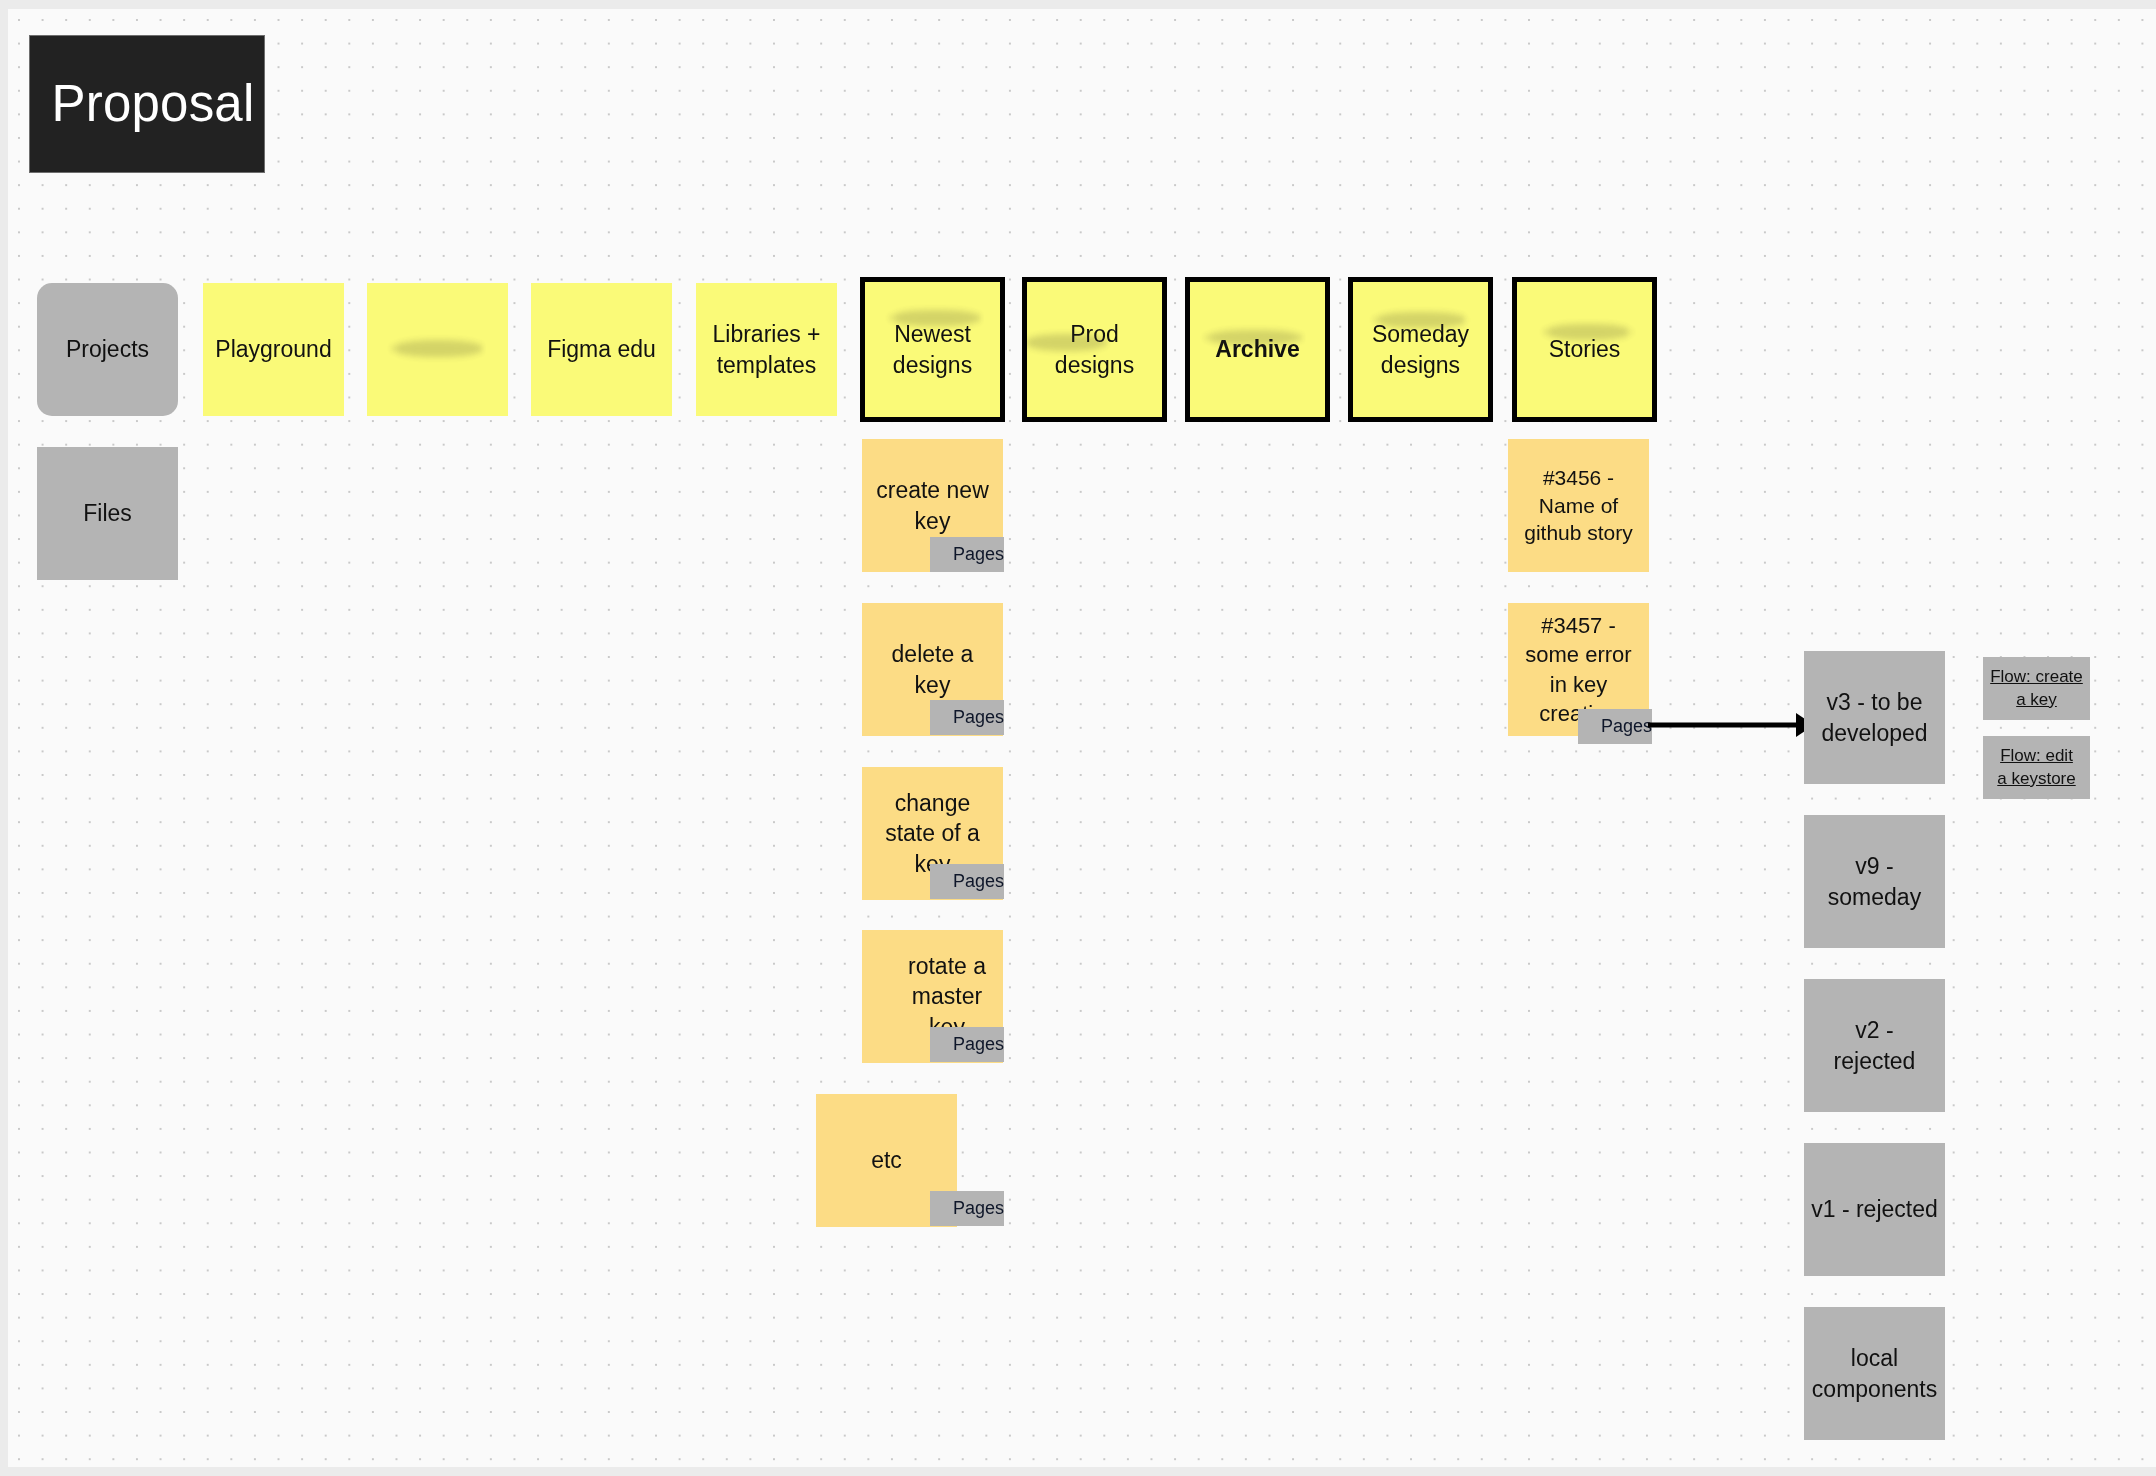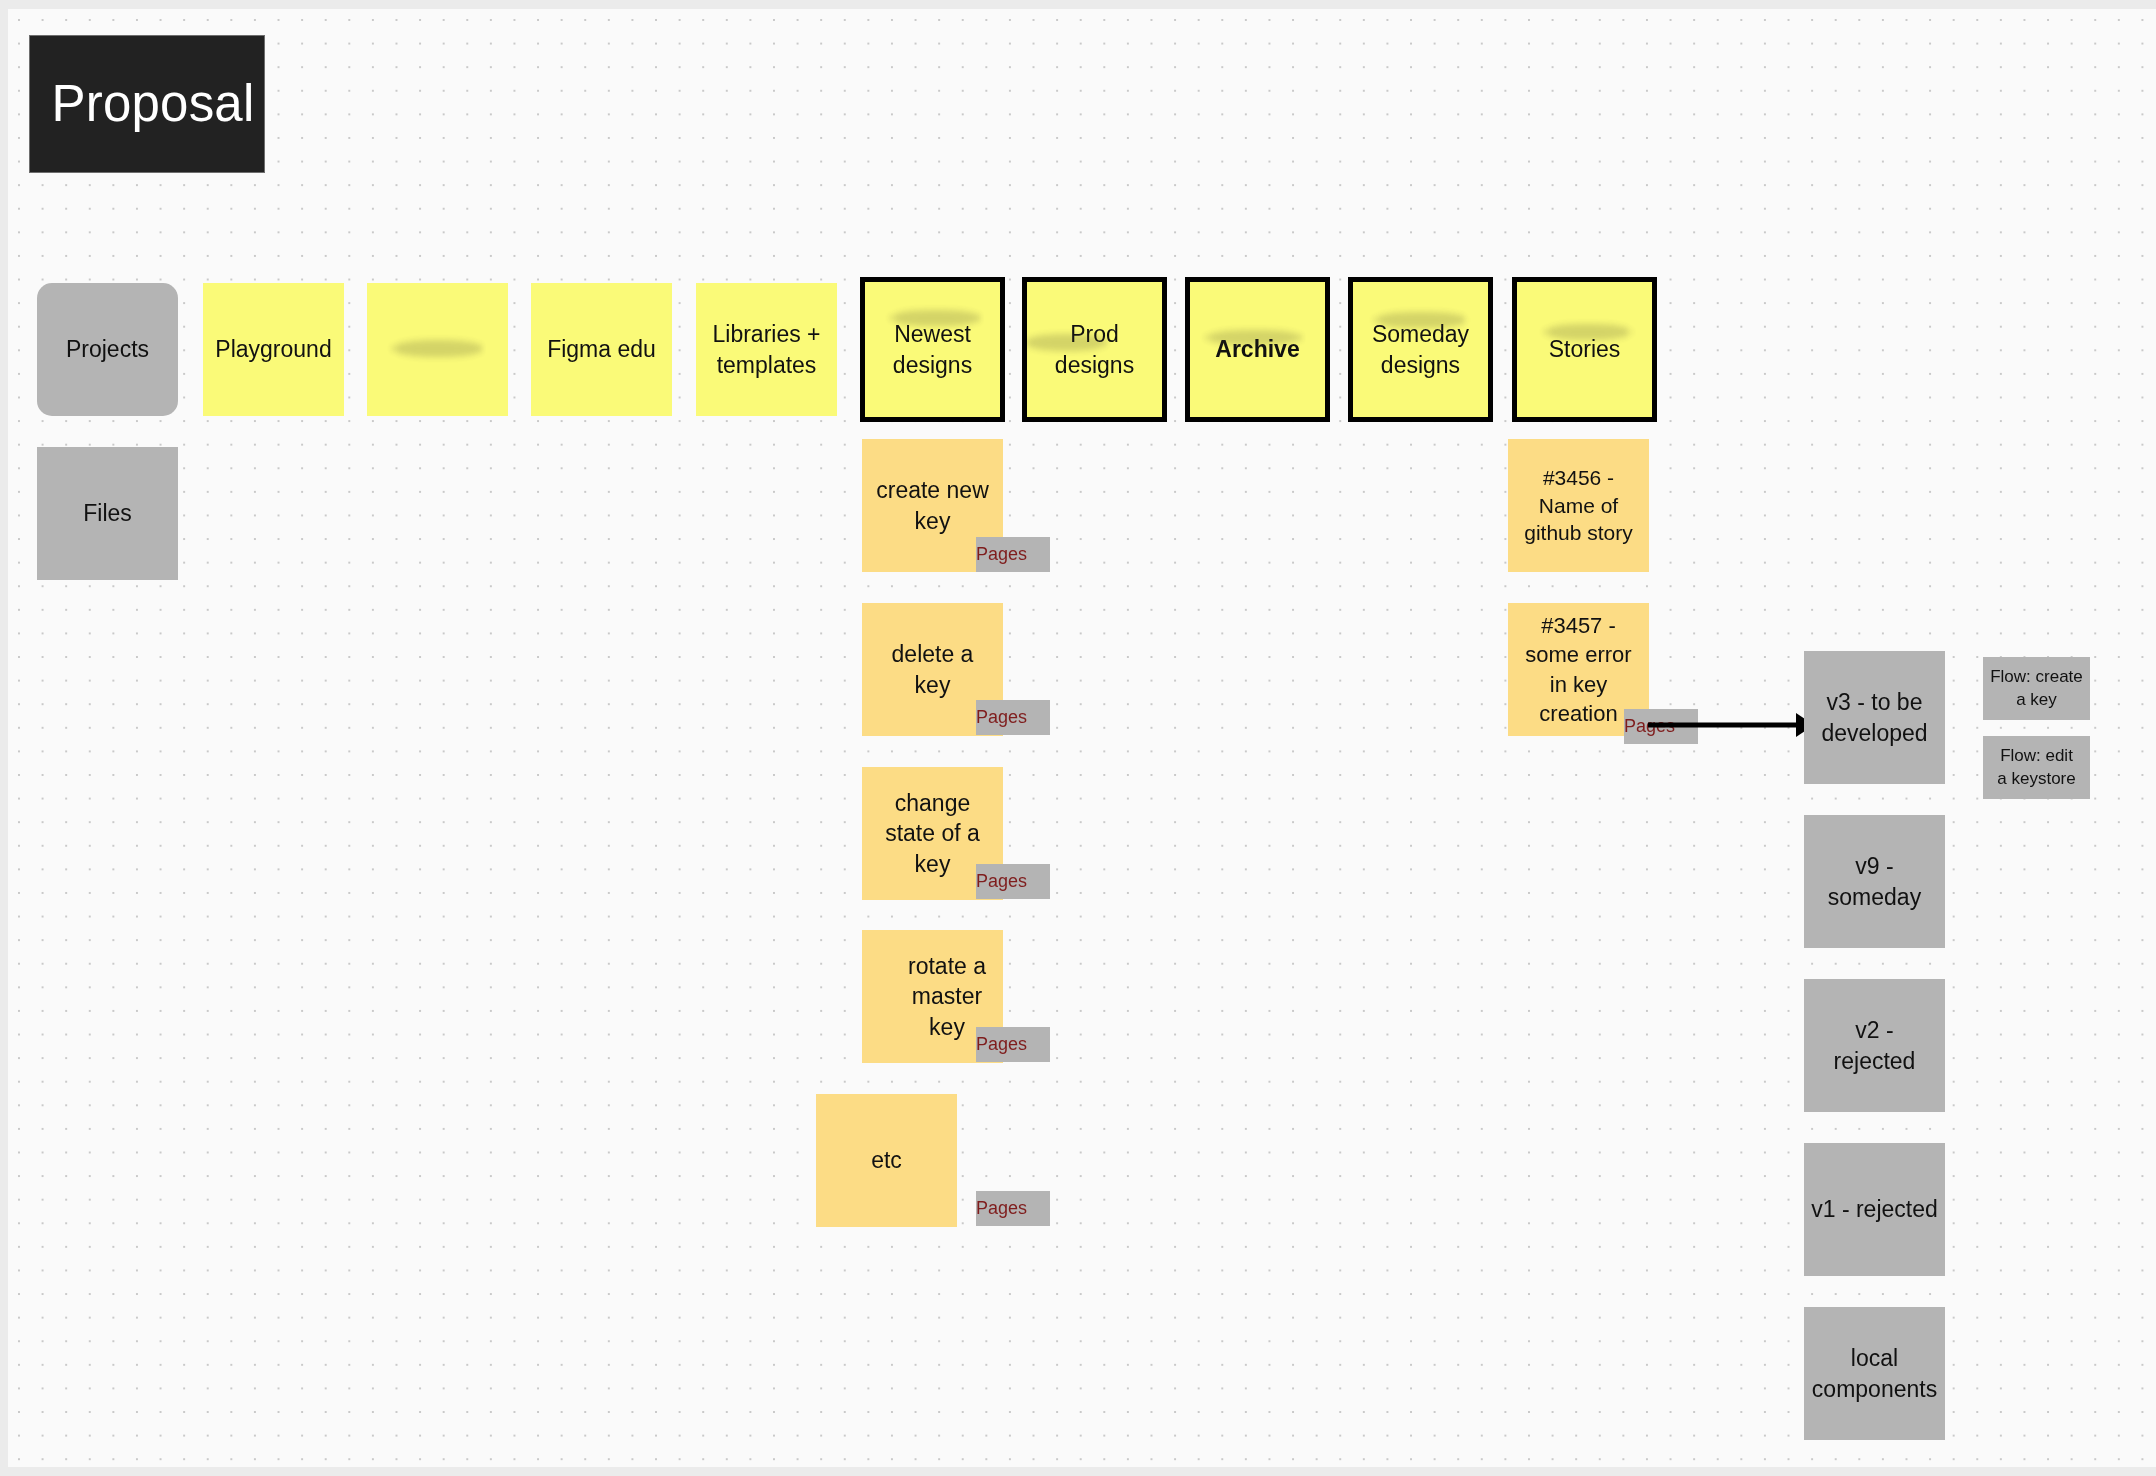--- a/index.html
+++ b/index.html
@@ -72,39 +72,39 @@
     filter: blur(3.2px);
     border-radius: 50% / 60%;
     opacity: .85;
   }
 
   
   .pages-chip {
     position: absolute;
     box-sizing: border-box;
     background: #b4b4b4;
-    color: #7f1d1d;
+    color: #0f172a;
     font-size: 18px;
     display: flex;
     align-items: center;
-    justify-content: flex-start;
-    margin-left: 46px;
+    justify-content: flex-end;
   }
 
   .flow-card {
     position: absolute;
     box-sizing: border-box;
     background: #b4b4b4;
     color: #111;
     font-size: 17px;
     line-height: 1.35;
     display: flex;
     align-items: center;
     justify-content: center;
     text-align: center;
+    text-decoration: underline;
   }
 
   
   .connector { position: absolute; }
 </style>
 </head>
 <body>
 
 <div id="canvas">
 

